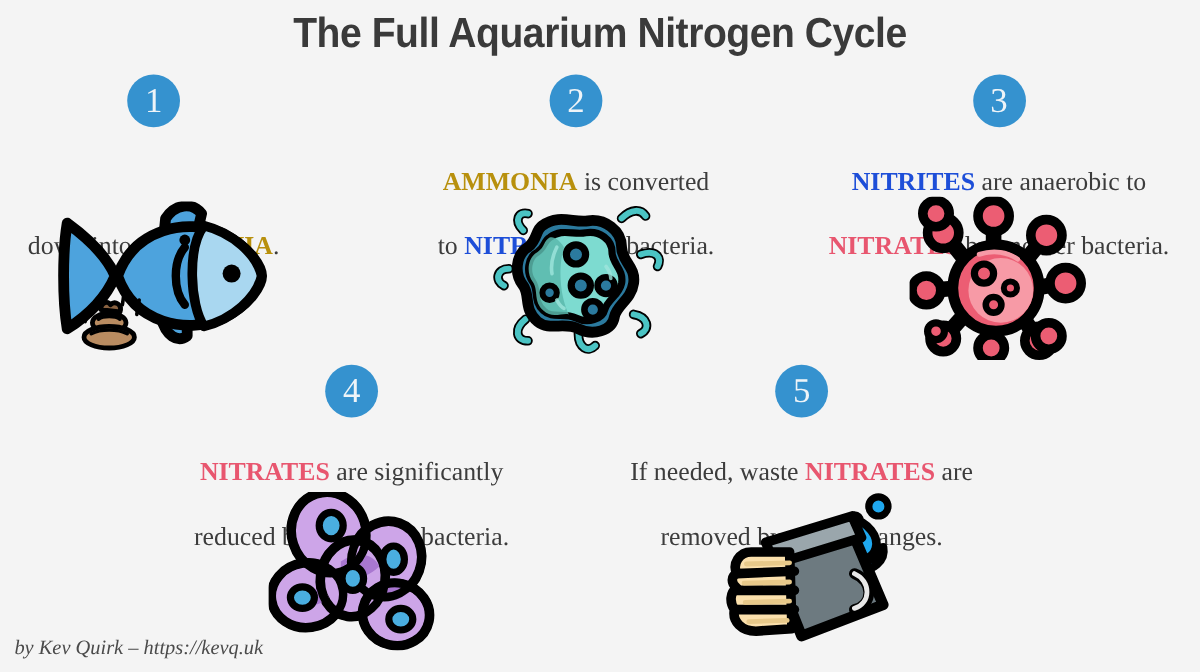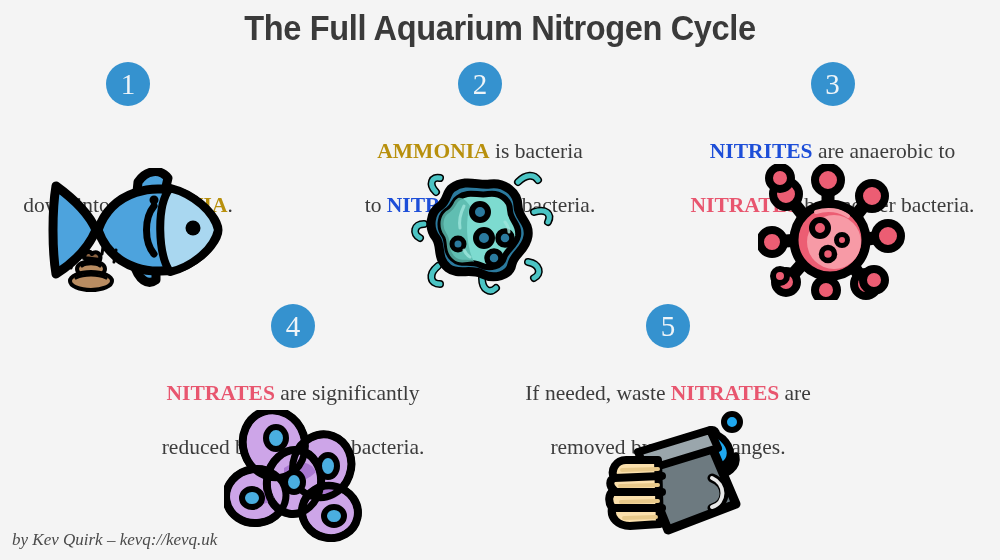--- a/index.html
+++ b/index.html
@@ -128,21 +128,21 @@
       <ellipse cx="53" cy="101" rx="14" ry="8" fill="#b98c61" stroke="#000" stroke-width="4"></ellipse>
       <ellipse cx="53" cy="113" rx="21" ry="9" fill="#b98c61" stroke="#000" stroke-width="4"></ellipse>
       <path d="M44 98 C 48 95, 58 95, 62 98" stroke="#000" stroke-width="3" fill="none" stroke-linecap="round"></path>
       <path d="M38 110 C 46 106, 60 106, 68 110" stroke="#000" stroke-width="3" fill="none" stroke-linecap="round"></path>
     </svg>
   </div>
 
   <div class="step" style="left:331px; top:62px; width:298px;">
     <div class="badge">2</div>
     <div class="step-text">
-      <span class="kw kw-ammonia">AMMONIA</span><span> is bacteria</span><br>
+      <span class="kw kw-ammonia">AMMONIA</span><span> is converted</span><br>
       <span>to </span><span class="kw kw-nitrite">NITRITES</span><span> by bacteria.</span>
     </div>
   </div>
 
   <div class="art" style="left:408px; top:166px; width:150px; height:132px;">
     <svg width="150" height="132" viewBox="0 0 150 132">
       <g stroke="#000" stroke-width="8" stroke-linecap="round" fill="none">
         <path d="M110 16 C 118 8, 126 8, 130 14"></path>
         <path d="M126 46 C 138 42, 144 48, 140 56"></path>
         <path d="M120 96 C 132 98, 134 108, 126 112"></path>
@@ -309,15 +309,15 @@
       </g>
       <g stroke="#e8c98a" stroke-width="4" stroke-linecap="round" fill="none">
         <path d="M22 62 L 58 61"></path>
         <path d="M20 78 L 58 77"></path>
         <path d="M21 94 L 58 93"></path>
         <path d="M24 110 L 56 109"></path>
       </g>
     </svg>
   </div>
 
-  <div class="footer">by Kev Quirk – kevq://kevq.uk</div>
+  <div class="footer">by Kev Quirk – https://kevq.uk</div>
 
 </div>
 
 </body></html>

